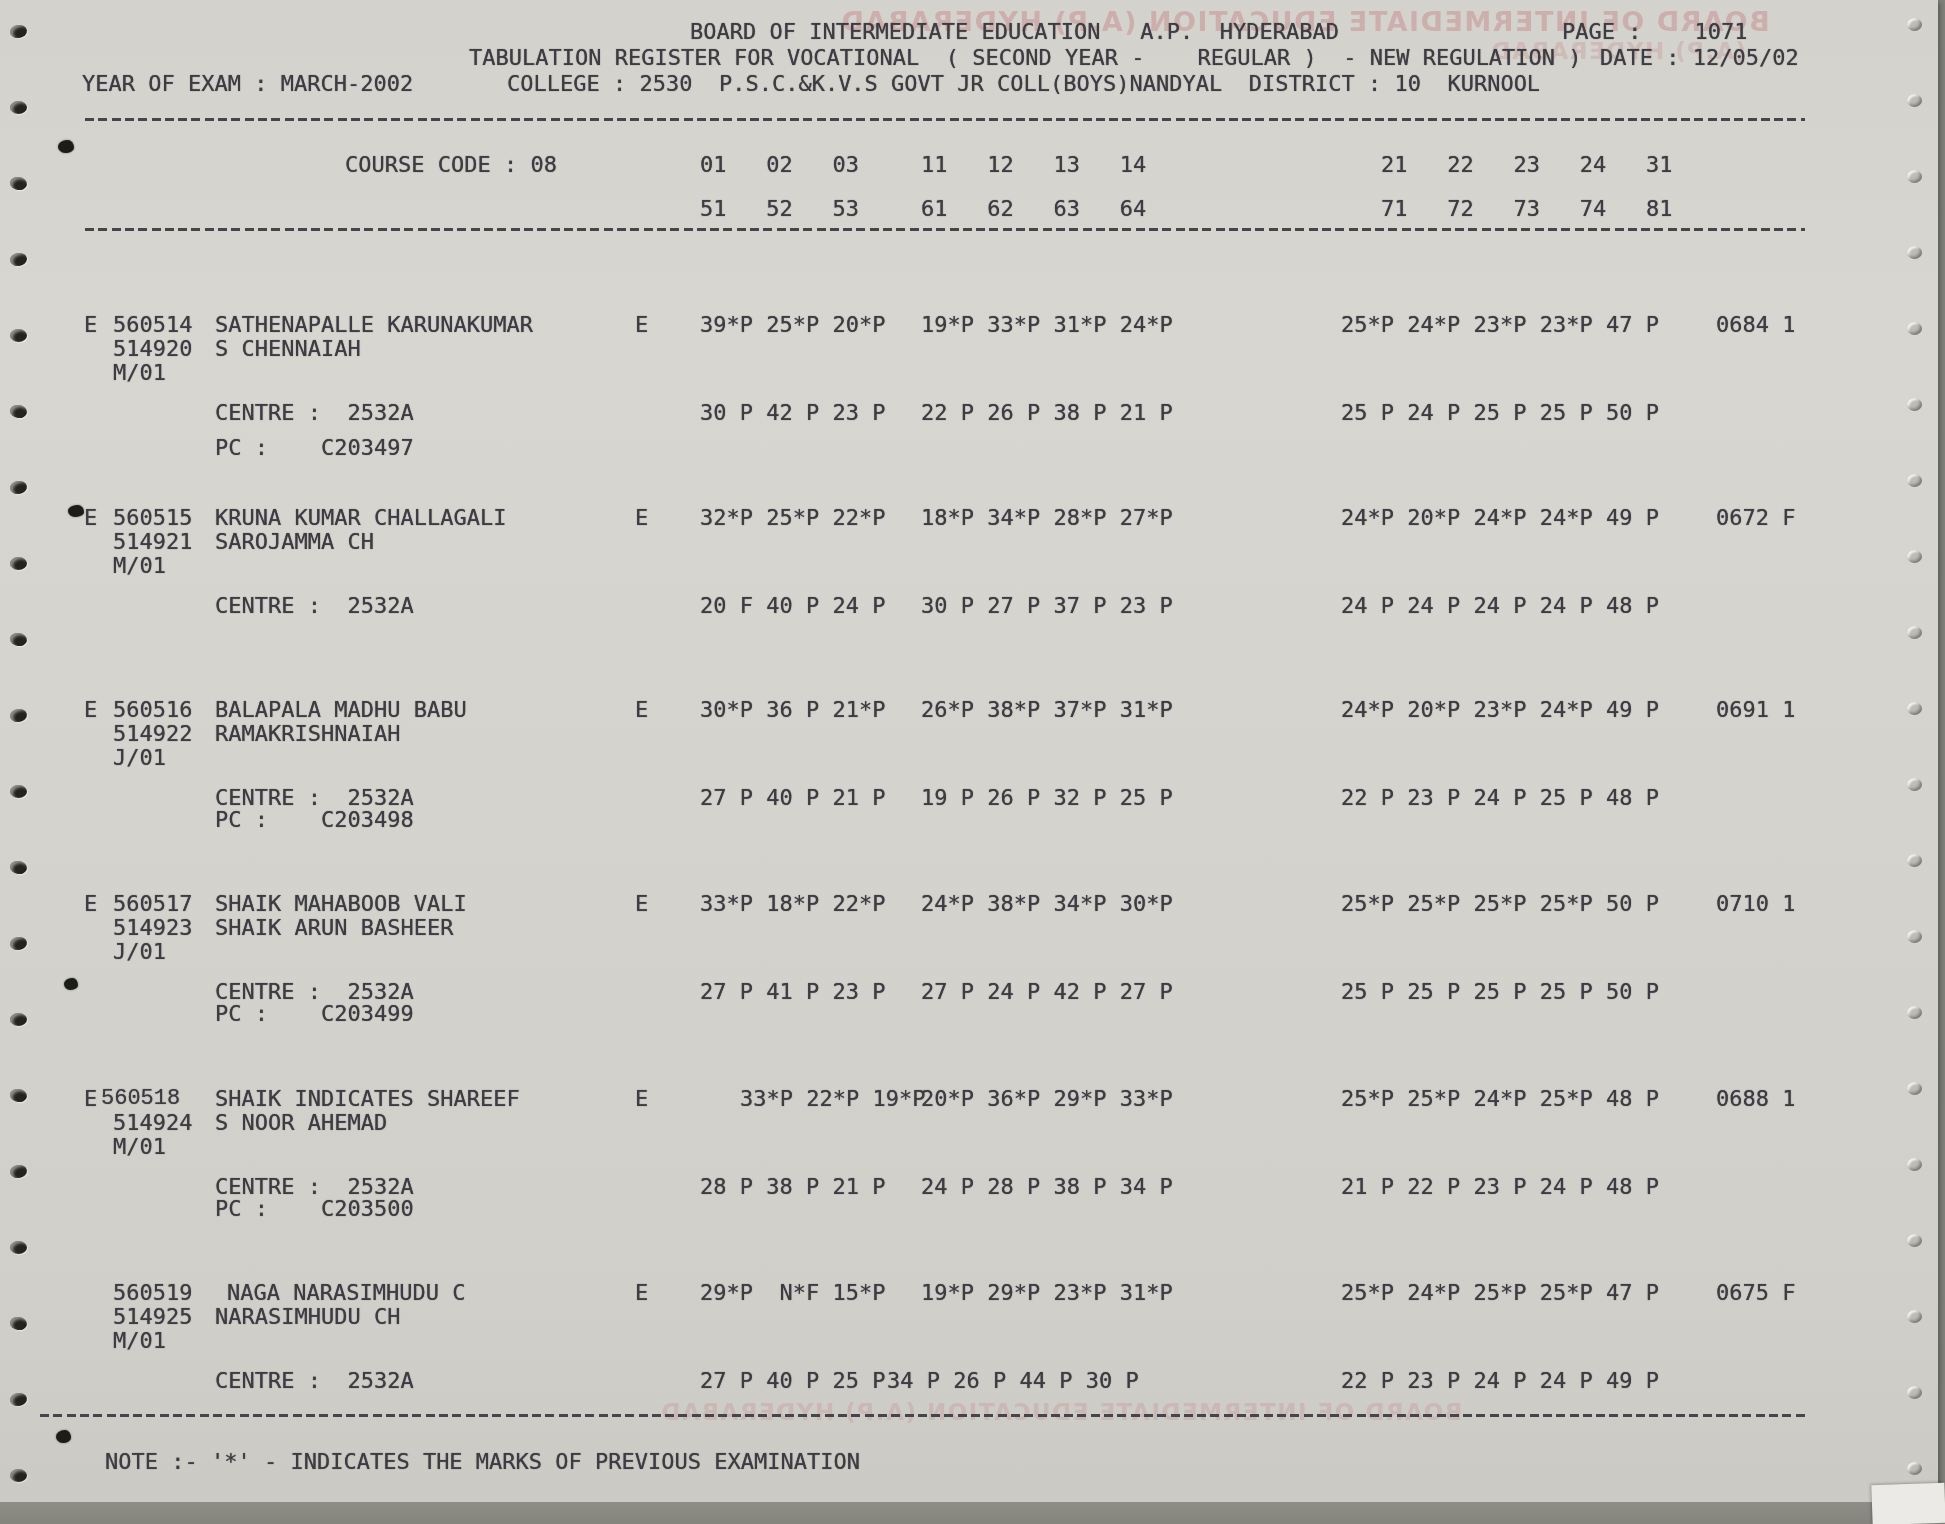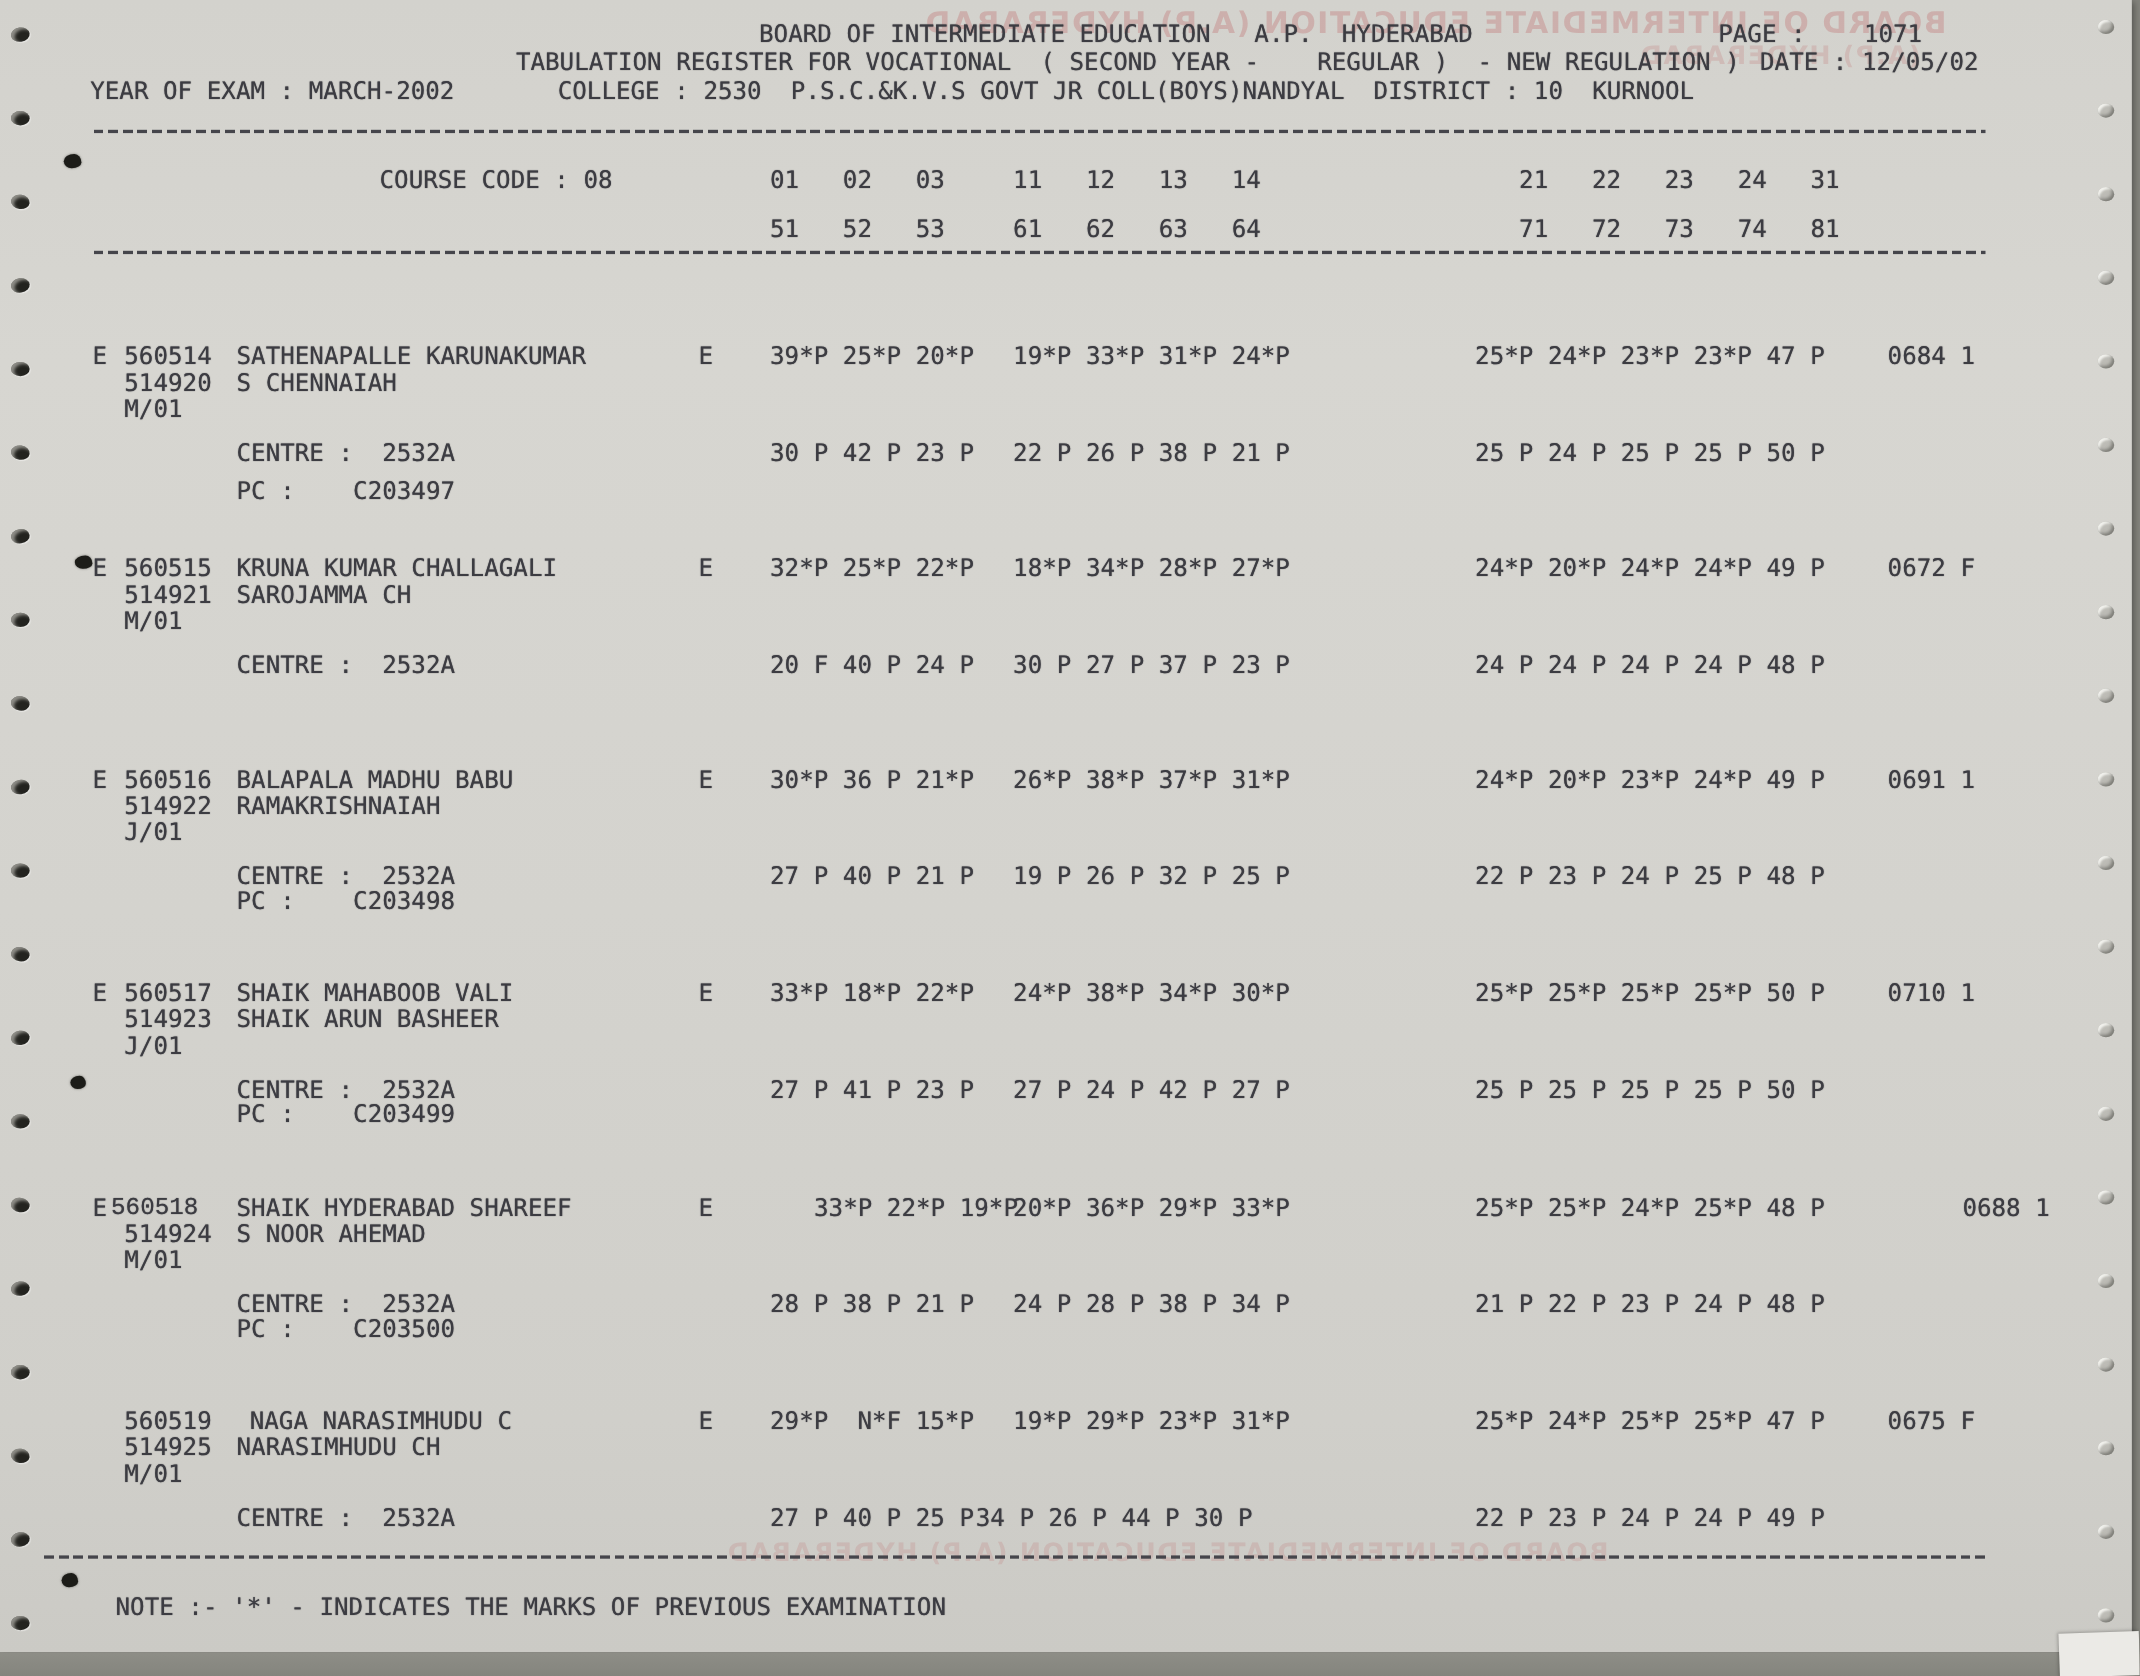--- a/index.html
+++ b/index.html
@@ -148,26 +148,26 @@
         <div class="t" style="left: 113px; top: 48px;">J/01</div>
         <div class="t" style="left: 215px; top: 88px;">CENTRE :  2532A</div>
         <div class="t" style="left: 700px; top: 88px;">27 P 41 P 23 P</div>
         <div class="t" style="left: 921px; top: 88px;">27 P 24 P 42 P 27 P</div>
         <div class="t" style="left: 1341px; top: 88px;">25 P 25 P 25 P 25 P 50 P</div>
         <div class="t" style="left: 215px; top: 110px;">PC :    C203499</div>
       </div>
       <div class="record" style="top: 1087px;">
         <div class="t" style="left: 84px; top: 0px;">E</div>
         <div class="t" style="left: 101px; top: 0px; font-family: Liberation Mono, monospace;">560518</div>
-        <div class="t" style="left: 215px; top: 0px;">SHAIK HYDERABAD SHAREEF</div>
+        <div class="t" style="left: 215px; top: 0px;">SHAIK INDICATES SHAREEF</div>
         <div class="t" style="left: 635px; top: 0px;">E</div>
         <div class="t" style="left: 700px; top: 0px; margin-left: 40px;">33*P 22*P 19*P</div>
         <div class="t" style="left: 921px; top: 0px;">20*P 36*P 29*P 33*P</div>
         <div class="t" style="left: 1341px; top: 0px;">25*P 25*P 24*P 25*P 48 P</div>
-        <div class="t" style="left: 1784px; top: 0px;">0688 1</div>
+        <div class="t" style="left: 1716px; top: 0px;">0688 1</div>
         <div class="t" style="left: 113px; top: 24px;">514924</div>
         <div class="t" style="left: 215px; top: 24px;">S NOOR AHEMAD</div>
         <div class="t" style="left: 113px; top: 48px;">M/01</div>
         <div class="t" style="left: 215px; top: 88px;">CENTRE :  2532A</div>
         <div class="t" style="left: 700px; top: 88px;">28 P 38 P 21 P</div>
         <div class="t" style="left: 921px; top: 88px;">24 P 28 P 38 P 34 P</div>
         <div class="t" style="left: 1341px; top: 88px;">21 P 22 P 23 P 24 P 48 P</div>
         <div class="t" style="left: 215px; top: 110px;">PC :    C203500</div>
       </div>
       <div class="record" style="top: 1281px;">

